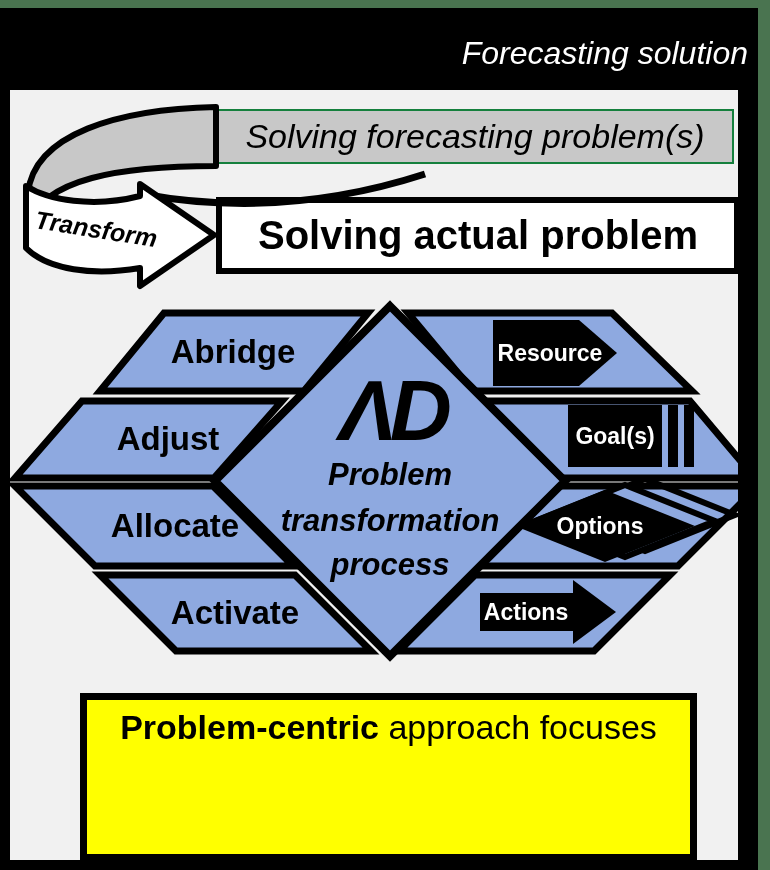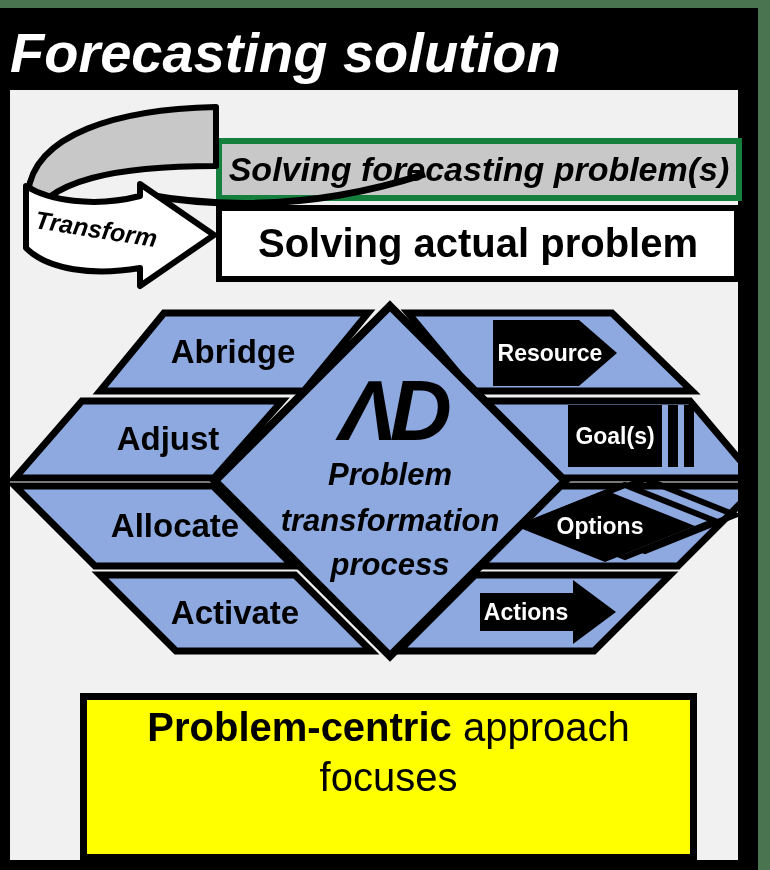--- a/index.html
+++ b/index.html
@@ -4,39 +4,39 @@
 <style>
   html,body{margin:0;padding:0;}
   body{
     width:770px;height:870px;position:relative;overflow:hidden;
     background:#4A7450;
     font-family:"Liberation Sans",sans-serif;
   }
   .frame{position:absolute;left:0;top:8px;width:758px;height:862px;background:#000;}
   .title{
     position:absolute;left:10px;top:12px;width:738px;height:66px;line-height:66px;
-    text-align:left;color:#fff;font-style:italic;font-weight:bold;font-size:56px;
+    text-align:right;color:#fff;font-style:italic;font-weight:normal;font-size:32px;
   }
   .content{position:absolute;left:10px;top:82px;width:728px;height:770px;background:#F1F1F1;}
   .graybox{
     position:absolute;left:206px;top:19px;width:514px;height:51px;
-    background:#C8C8C8;border:6px solid #15803d;
-    text-align:center;line-height:51px;font-style:italic;font-weight:700;font-size:34px;color:#000;margin-top:29px;
+    background:#C8C8C8;border:2px solid #15803d;
+    text-align:center;line-height:51px;font-style:italic;font-weight:400;font-size:34px;color:#000;
   }
   .whitebox{
     position:absolute;left:206px;top:107px;width:512px;height:65px;
     background:#fff;border:6px solid #000;
-    text-align:center;line-height:65px;font-weight:bold;font-size:40px;color:#000;margin-top:8px;
+    text-align:center;line-height:65px;font-weight:bold;font-size:40px;color:#000;
   }
   .ribbon{position:absolute;left:8px;top:8px;pointer-events:none;}
   .diagram{position:absolute;left:0;top:203px;}
   .footerbox{
     position:absolute;left:70px;top:603px;width:603px;height:152px;
     background:#FFFF00;border:7px solid #000;
-    text-align:center;font-size:40px;line-height:50px;color:#000;padding-top:2px;
+    text-align:center;font-size:34px;line-height:50px;color:#000;padding-top:2px;
   }
   
   text{font-family:"Liberation Sans",sans-serif;}
   .step-lbl{font-weight:bold;font-size:33px;fill:#000;text-anchor:middle;}
   .out-lbl{font-weight:bold;font-size:23px;fill:#fff;text-anchor:middle;}
   .dia-lbl{font-weight:bold;font-style:italic;font-size:31px;fill:#000;text-anchor:middle;}
   .logo-lbl{font-weight:600;font-style:italic;font-size:86px;letter-spacing:-7px;fill:#000;text-anchor:middle;}
   .ribbon-lbl{font-weight:bold;font-style:italic;font-size:25px;fill:#000;}
   .band{fill:#8EA9E0;stroke:#000;stroke-width:7;}
   .diamond-main{fill:#8EA9E0;stroke:#000;stroke-width:8;}

